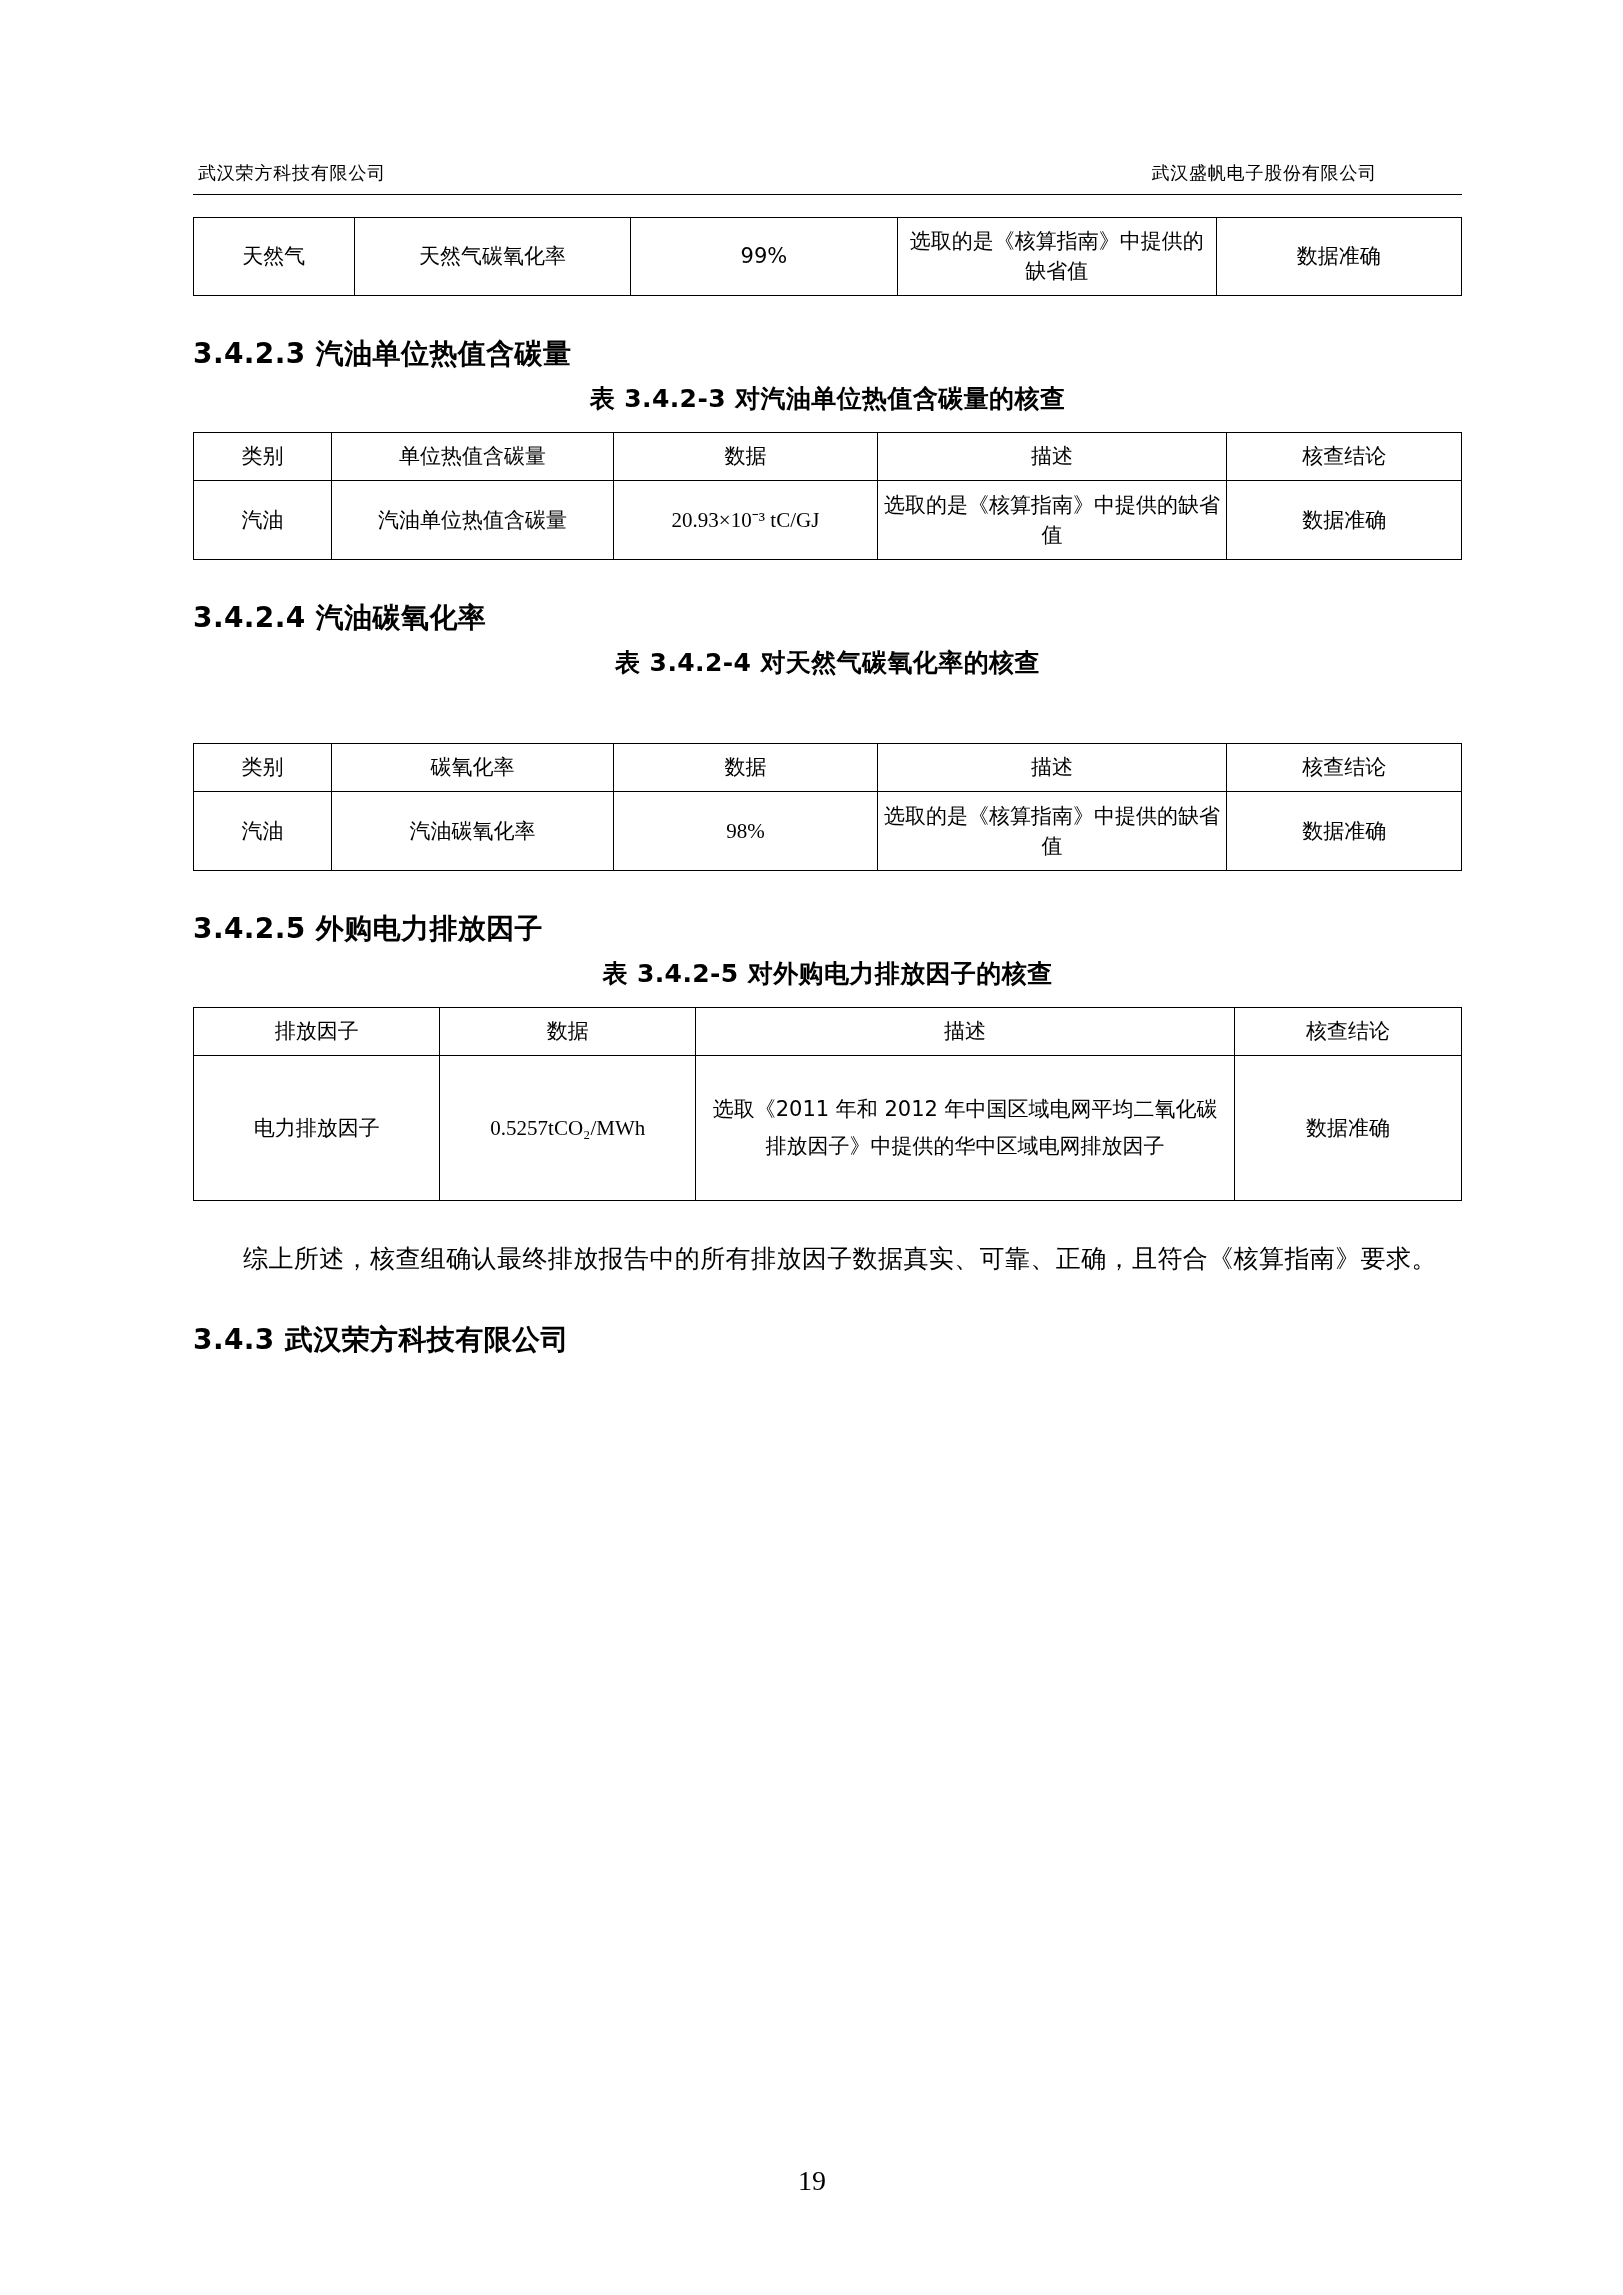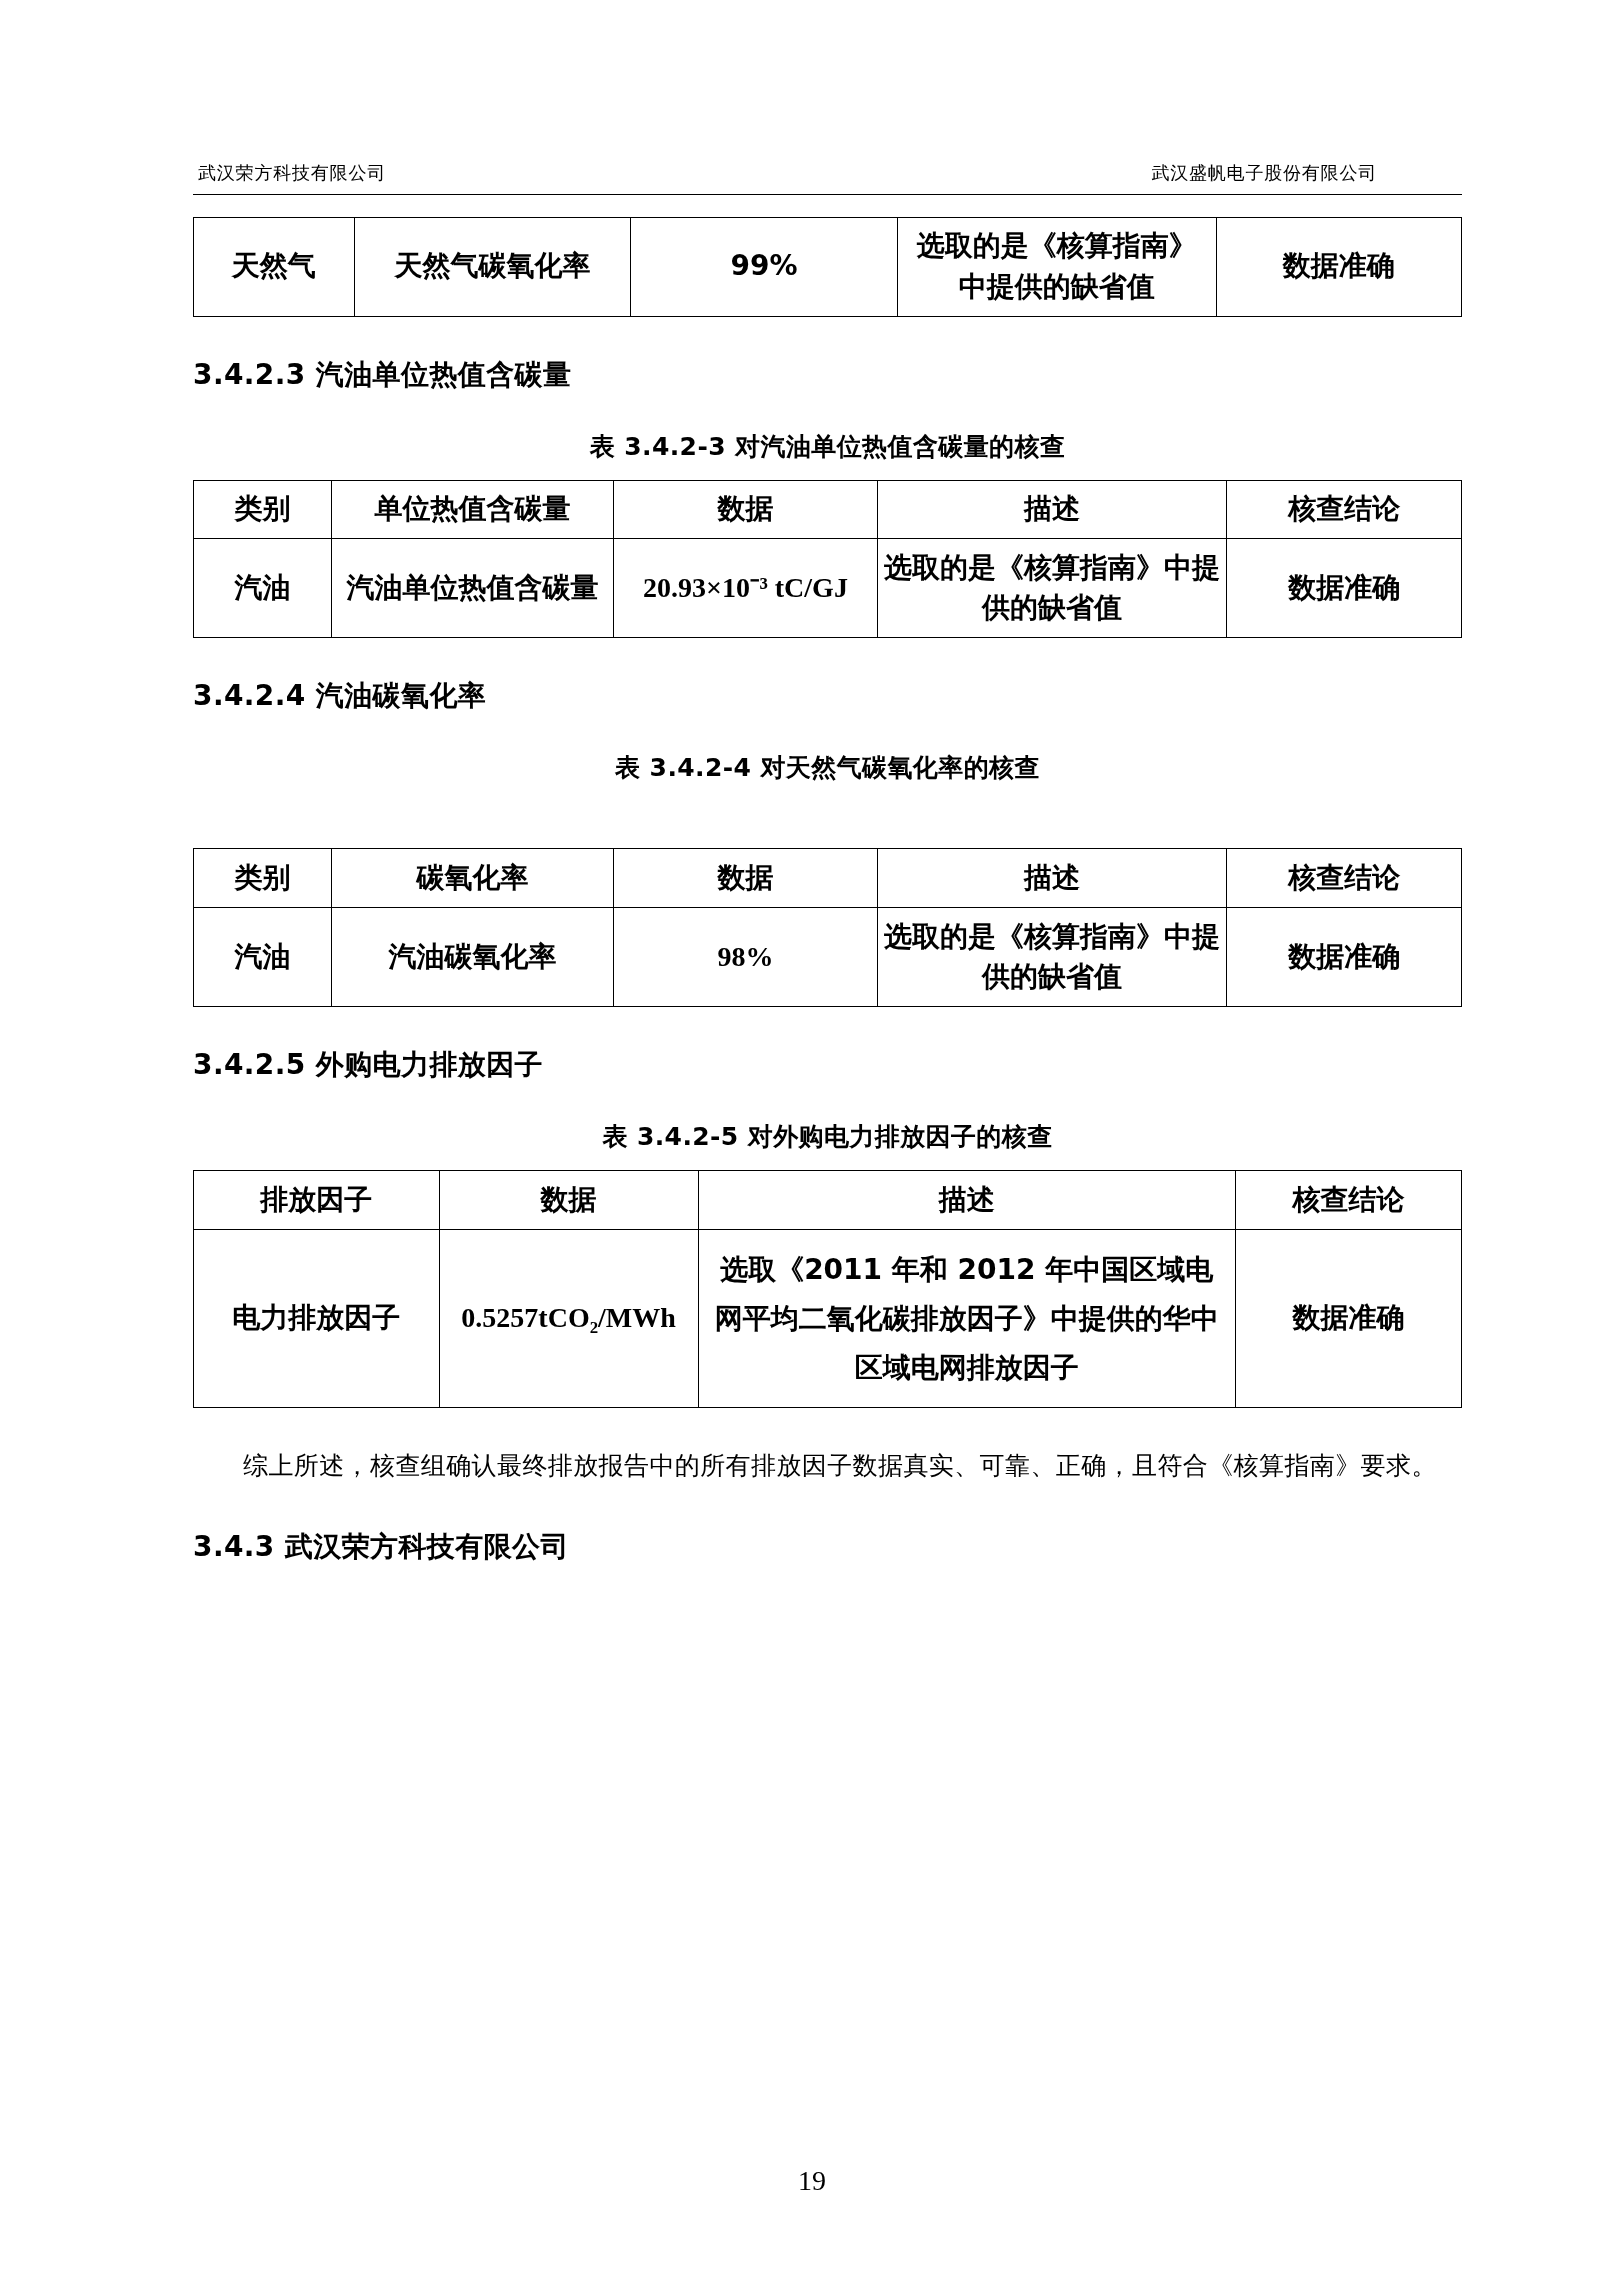--- a/index.html
+++ b/index.html
@@ -42,22 +42,21 @@
     width: 1269px;
   }
   .header .h-left { padding-left: 5px; }
   .header .h-right { padding-right: 85px; }
 
   
   table.doc {
     border-collapse: collapse;
     width: 100%;
     font-family: "DejaVu Sans", sans-serif;
-    font-size: 28px;
-    font-weight: bold;
+    font-size: 21px;
   }
   table.doc td {
     border: 1.7px solid #000;
     text-align: center;
     vertical-align: middle;
     padding: 8.5px 5px;
     line-height: 1.45;
   }
   td.left { text-align: left; padding-left: 12px; }
   td.pad { padding-top: 13.5px; padding-bottom: 13.5px; }
@@ -68,21 +67,21 @@
     font-weight: bold;
     font-size: 28px;
     margin: 39px 0 8.5px 0;
     letter-spacing: 0.4px;
   }
   .tbl-title {
     font-family: "DejaVu Sans", sans-serif;
     font-weight: bold;
     font-size: 25px;
     text-align: center;
-    margin: 36px 0 17px 0;
+    margin: 8px 0 17px 0;
     letter-spacing: 0.4px;
   }
   p.body {
     font-family: "DejaVu Sans", sans-serif;
     font-size: 25px;
     line-height: 1.9;
     text-indent: 2em;
     margin: 34px 0 0 0;
     letter-spacing: 0.4px;
   }

